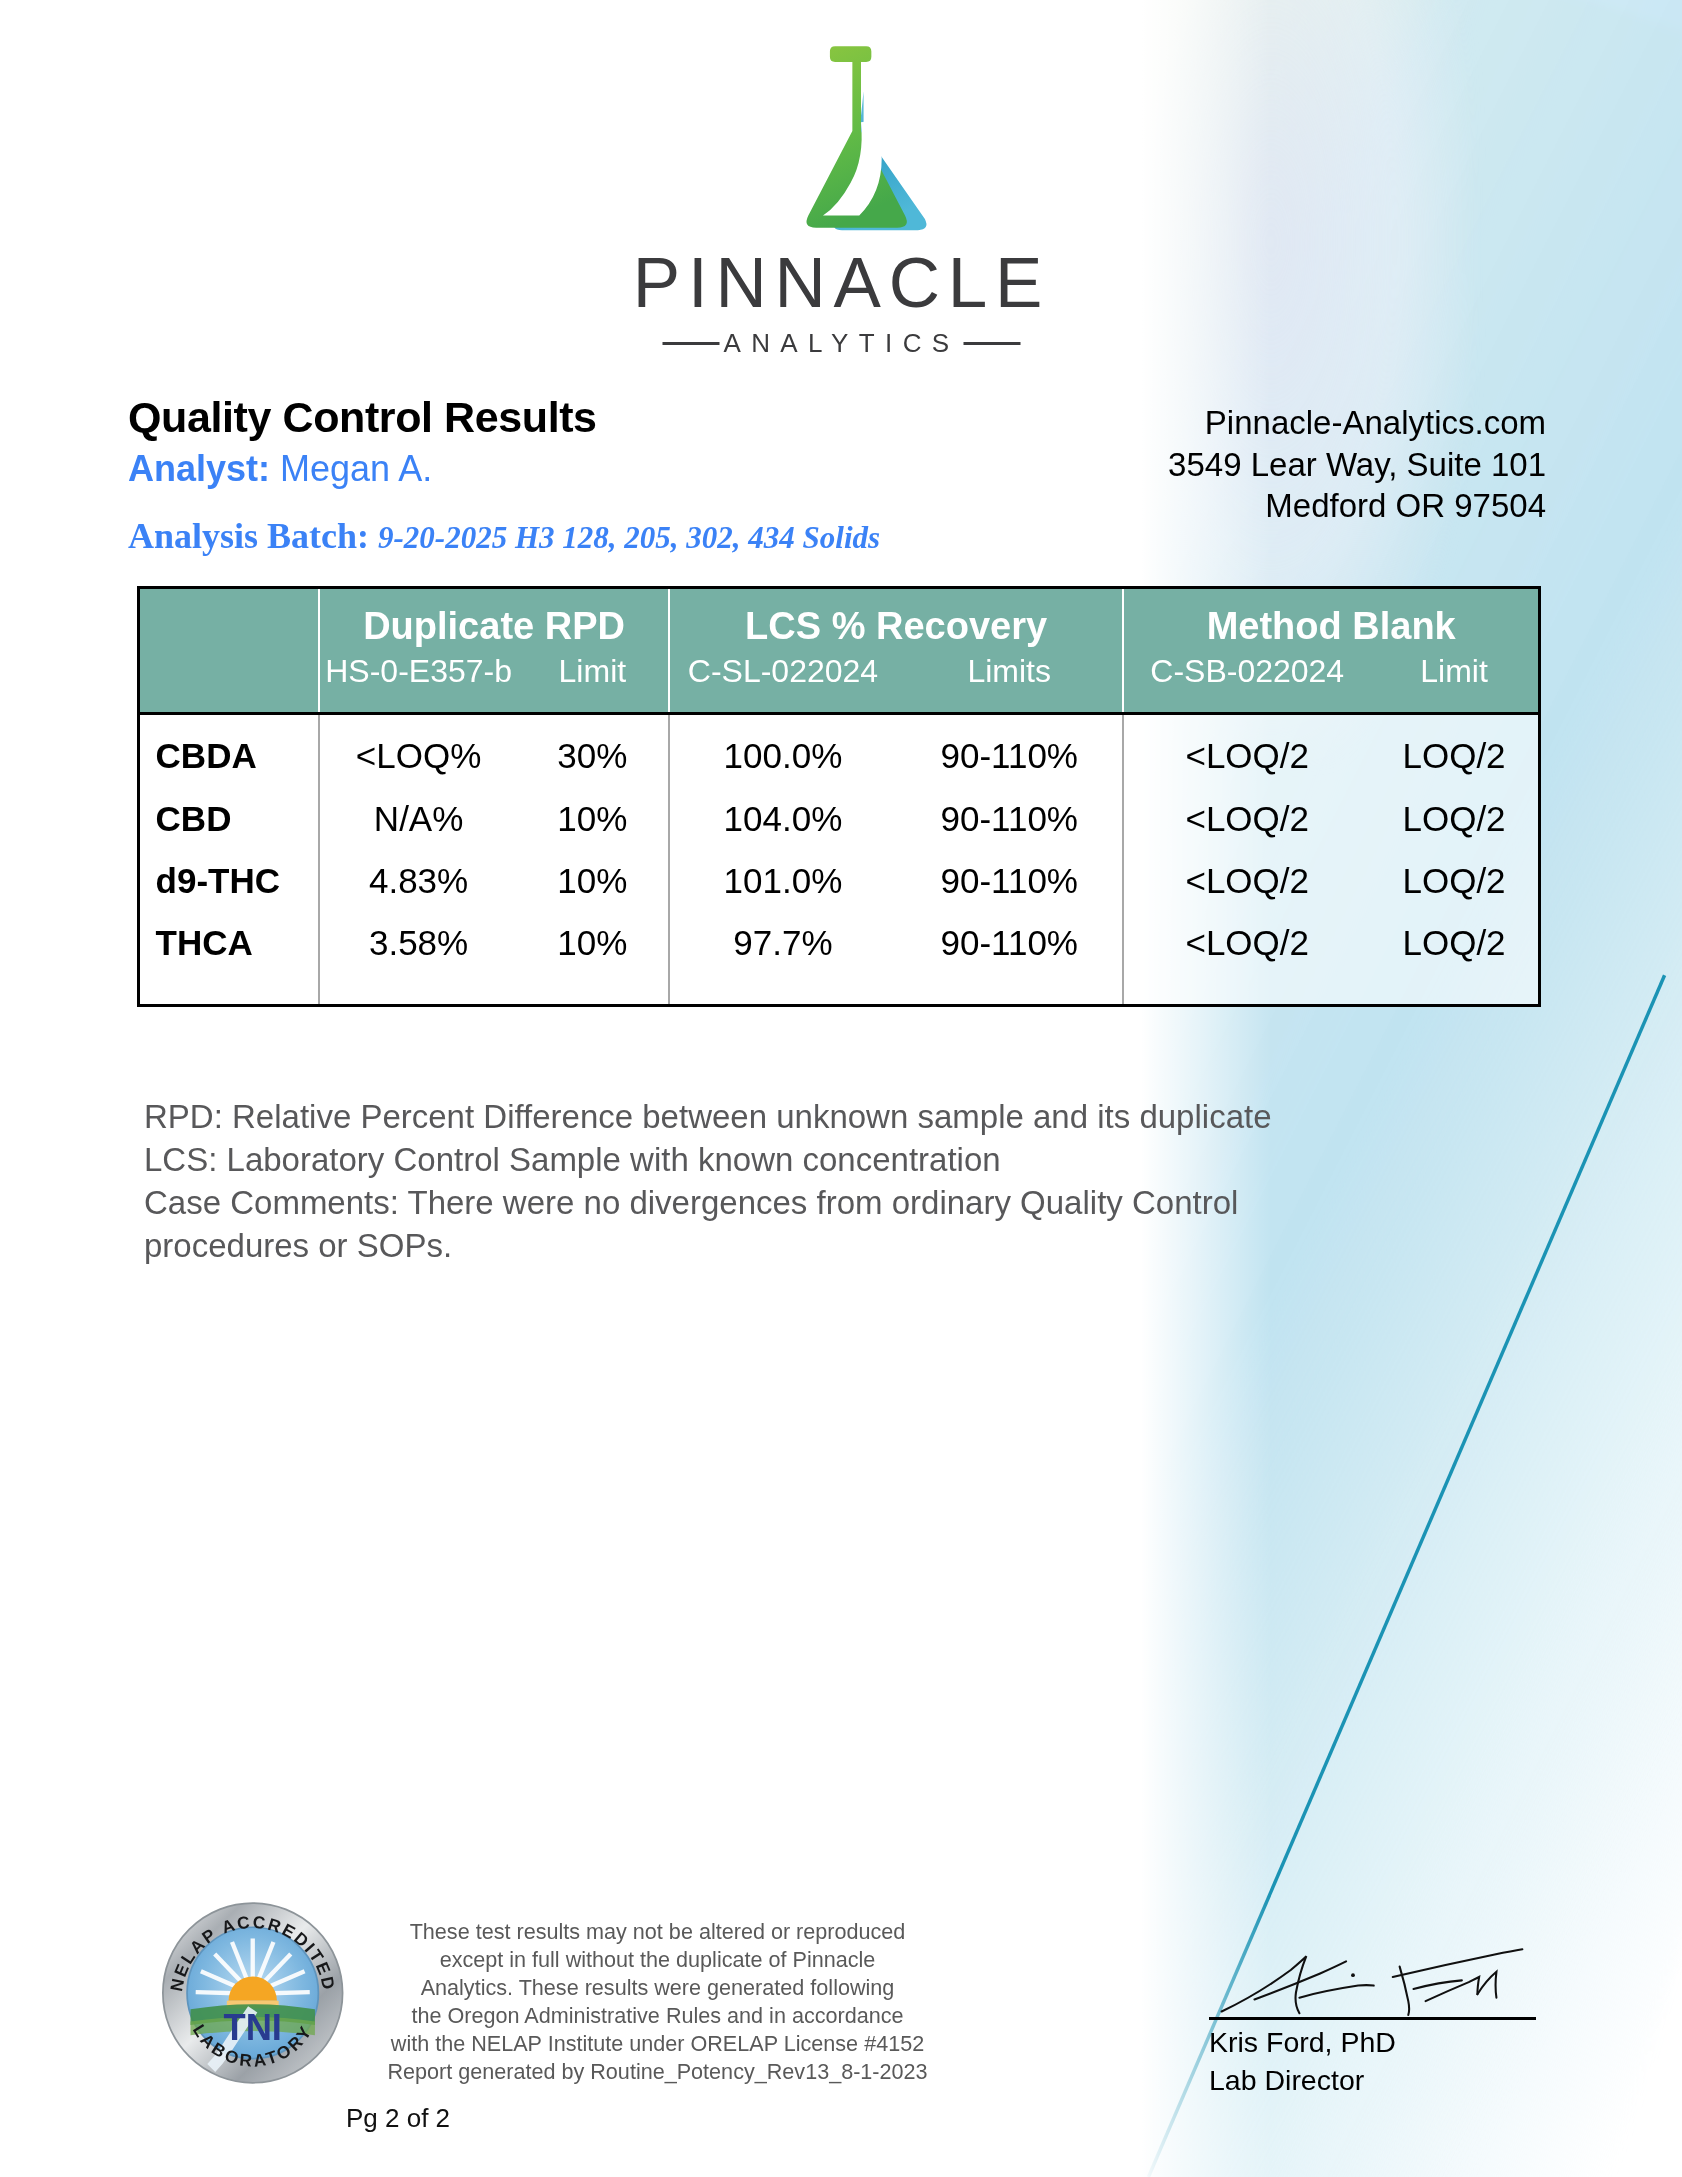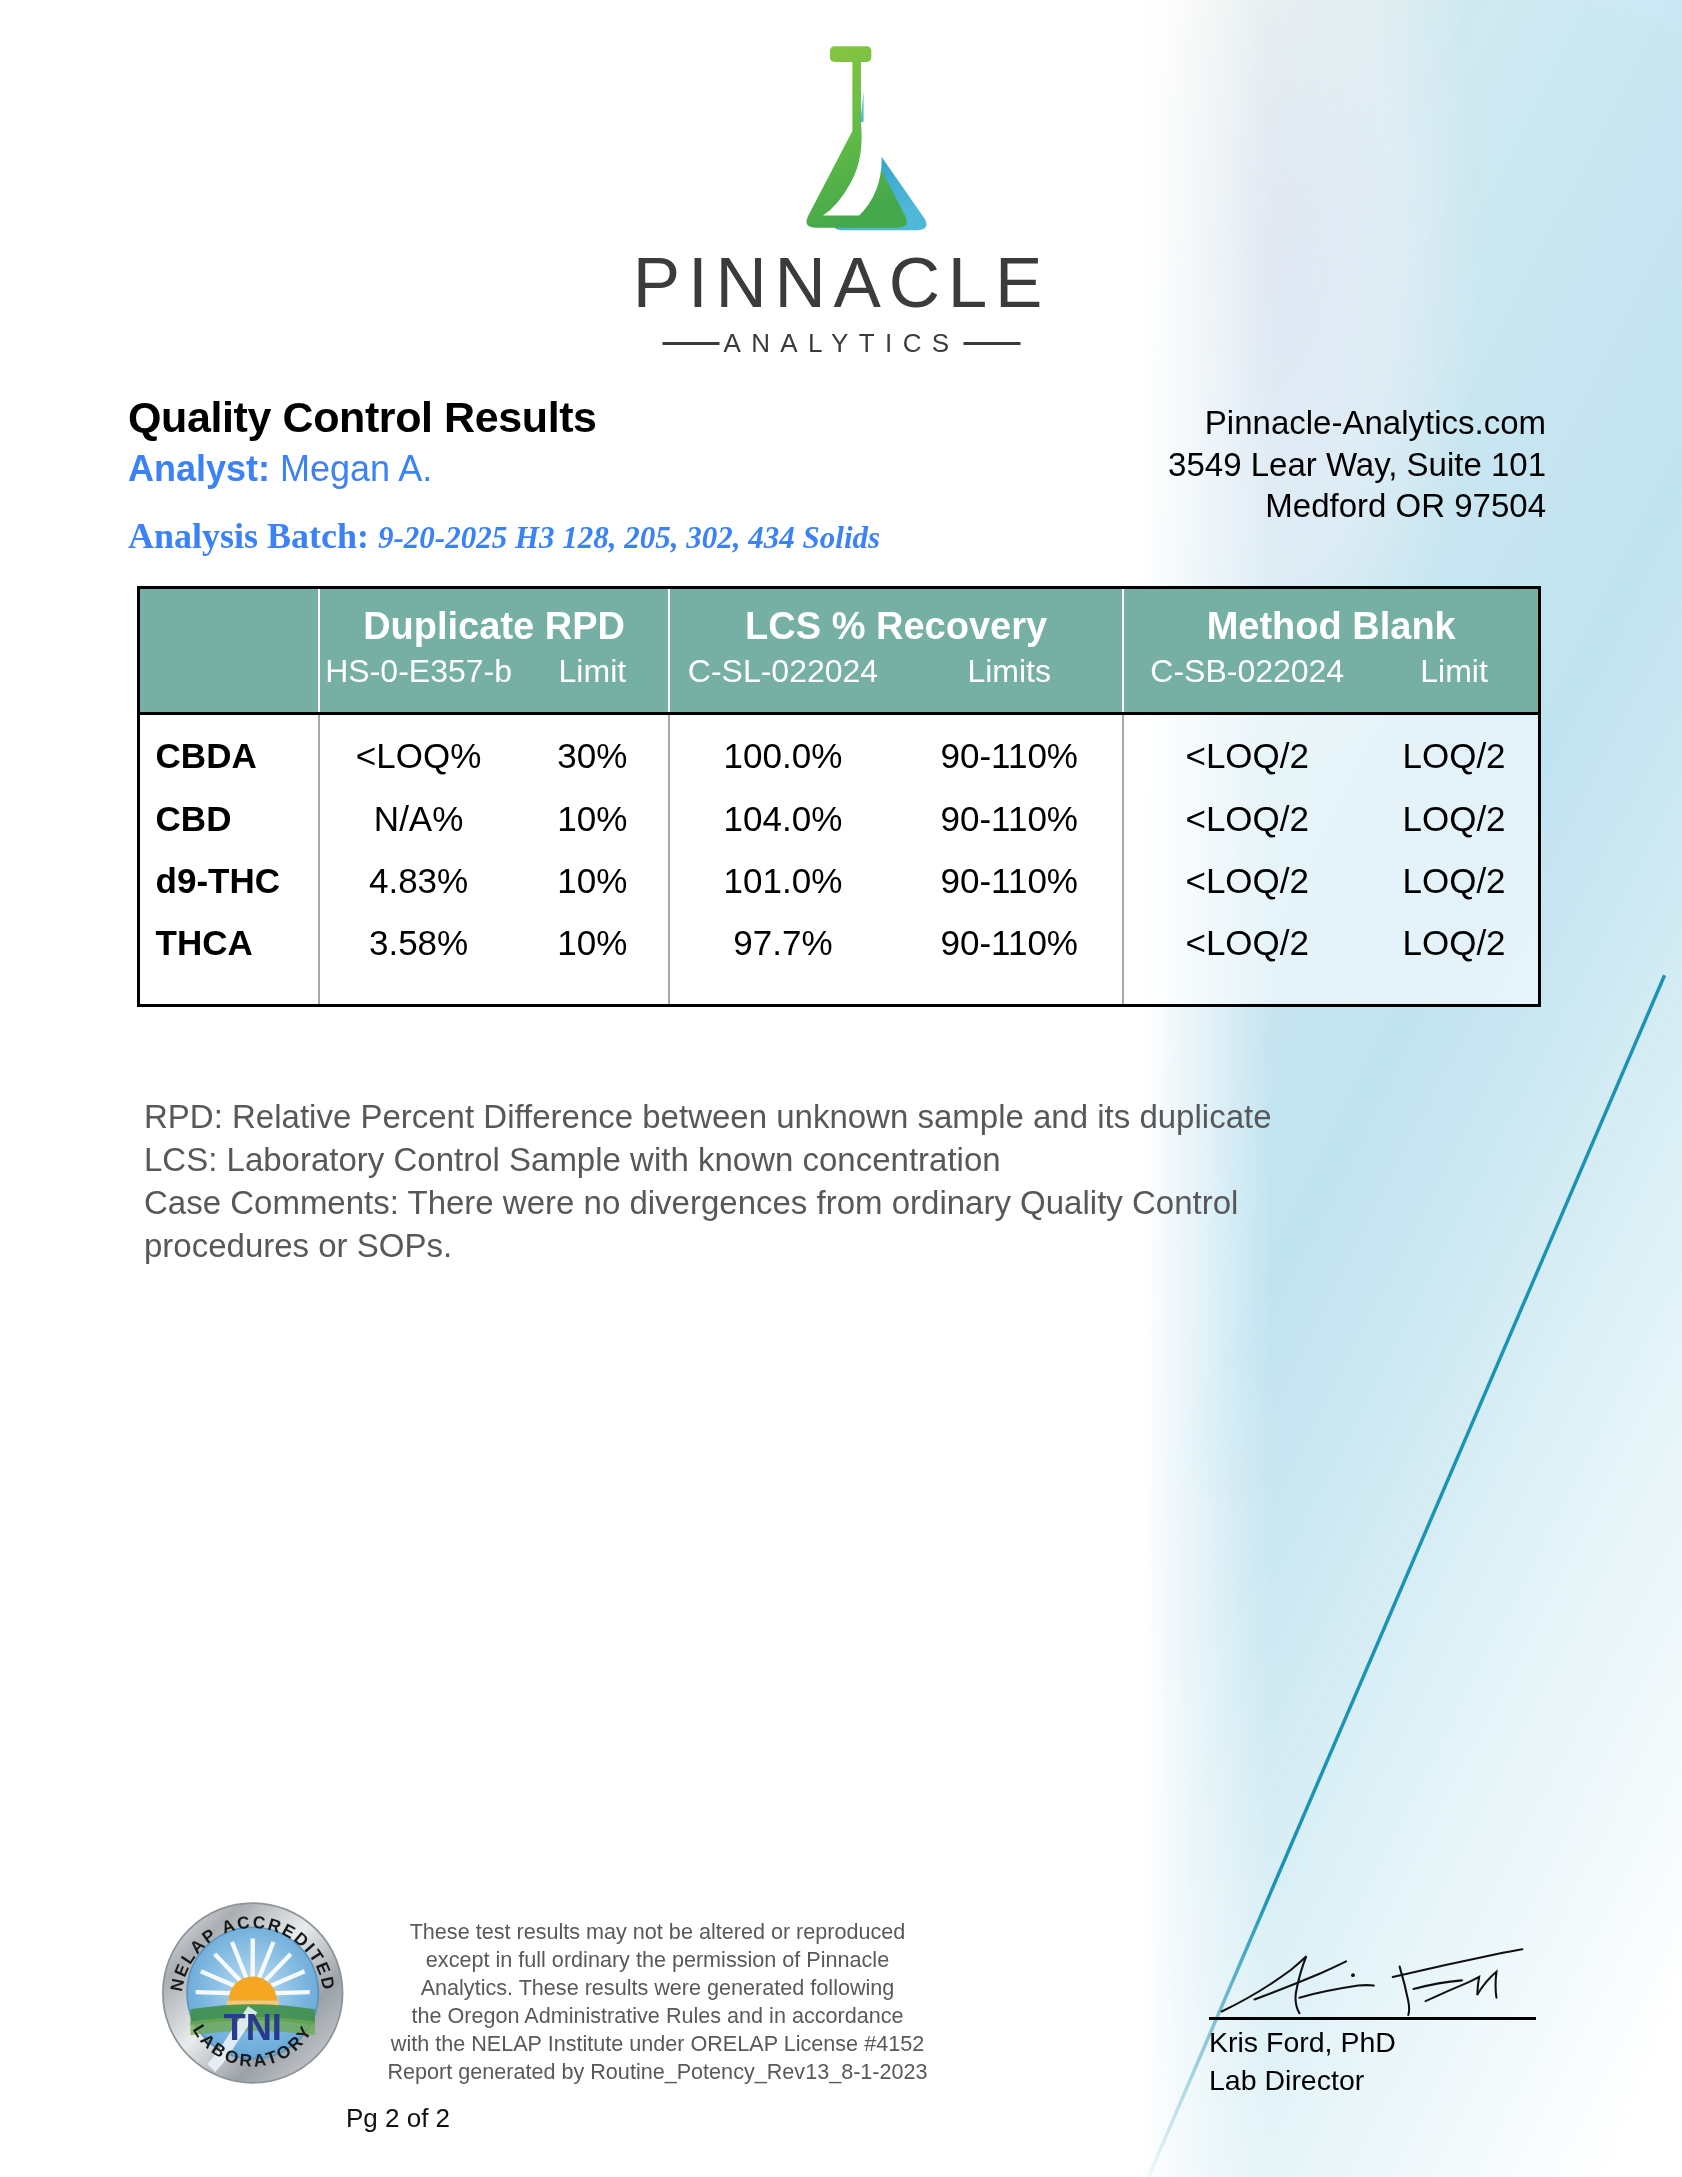--- a/index.html
+++ b/index.html
@@ -492,21 +492,21 @@
     <text font-family="'Liberation Sans', sans-serif" font-size="20" font-weight="bold" fill="#17181a" letter-spacing="2.4">
       <textPath href="#arcTop" startOffset="50%" text-anchor="middle">NELAP ACCREDITED</textPath>
     </text>
     <text font-family="'Liberation Sans', sans-serif" font-size="20" font-weight="bold" fill="#17181a" letter-spacing="3.4">
       <textPath href="#arcBot" startOffset="50%" text-anchor="middle">LABORATORY</textPath>
     </text>
   </svg>
 
   <div class="disclaimer">
     <div>These test results may not be altered or reproduced</div>
-    <div>except in full ordinary the permission of Pinnacle</div>
+    <div>except in full without the duplicate of Pinnacle</div>
     <div>Analytics. These results were generated following</div>
     <div>the Oregon Administrative Rules and in accordance</div>
     <div>with the NELAP Institute under ORELAP License #4152</div>
     <div>Report generated by Routine_Potency_Rev13_8-1-2023</div>
   </div>
   <div class="pageno">Pg 2 of 2</div>
 
   <div class="sigblock">
     <svg class="sig-svg" width="337" height="78" viewBox="0 0 390 90">
       <g fill="none" stroke="#101010" stroke-width="2.4" stroke-linecap="round">

